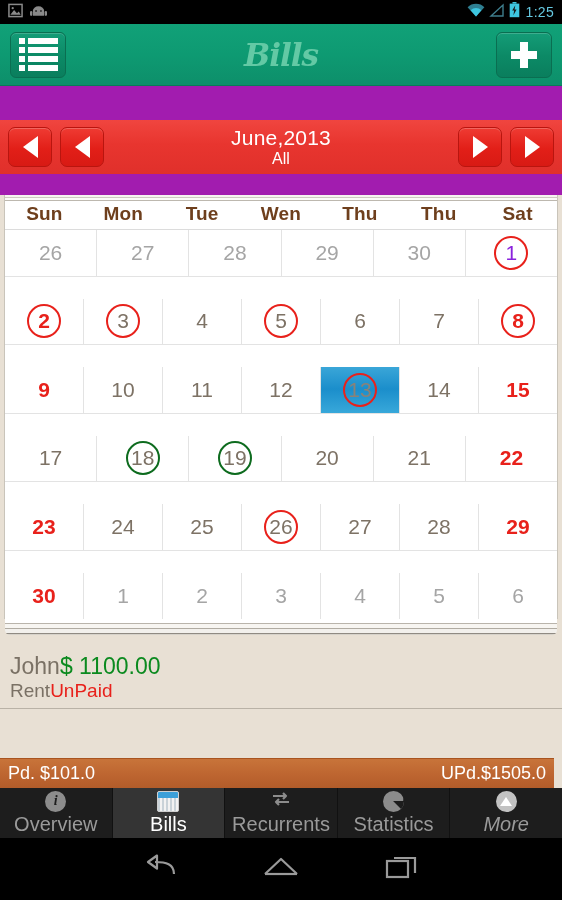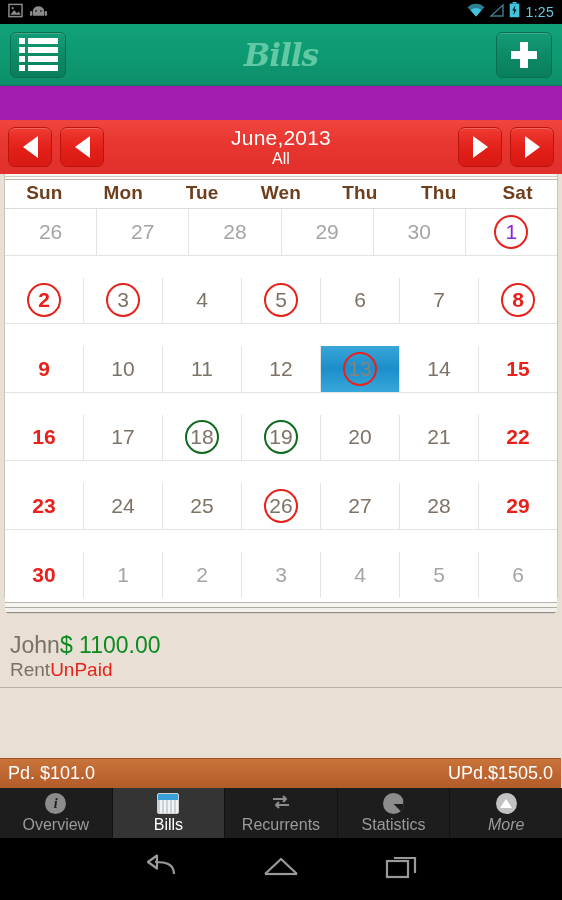--- a/index.html
+++ b/index.html
@@ -65,21 +65,21 @@
   .tri-l { width:0;height:0;border-top:11px solid transparent;border-bottom:11px solid transparent;border-right:15px solid #fff; }
   .tri-r { width:0;height:0;border-top:11px solid transparent;border-bottom:11px solid transparent;border-left:15px solid #fff; }
   .month-center {
     position:absolute; left:0; right:0; text-align:center; pointer-events:none;
     line-height:1.05;
   }
   .month-title { font-size:21px; color:#fff; letter-spacing:.2px; }
   .month-filter { font-size:16px; color:#fff; margin-top:2px; }
 
   
-  .calwrap { position:relative; padding:0 4px 14px 4px; background:#e8e0d4; }
+  .calwrap { position:relative; padding:0 4px 14px 4px; background:#e8e0d4;margin-top:21px; }
   .calcard {
     position:relative; background:#fff;
     border-left:1px solid #c9c4ba; border-right:1px solid #c9c4ba;
     box-shadow:0 1px 0 #fff inset;
   }
   .paper-top {
     height:6px;
     background:
       linear-gradient(180deg,#f6f4f0 0 2px,#cfcac1 2px 3px,#fbfaf7 3px 5px,#bdb8af 5px 6px);
   }
@@ -121,40 +121,40 @@
   }
   .billline { display:flex; justify-content:flex-start; align-items:baseline; }
   .bill-name { font-size:23px; color:#7a7165; }
   .bill-amt  { font-size:23px; color:#0b8a1f; }
   .bill-cat  { font-size:19px; color:#7a7165; }
   .bill-stat { font-size:19px; color:#e8211b; }
   .fill { flex:1; background:#e8e0d4; }
 
   
   .totalbar {
-    position:absolute; left:0; right:1px; bottom:112px; height:30px;
+    position:absolute; left:0; right:8px; bottom:112px; height:30px;
     background:linear-gradient(180deg,#c8743a 0%,#bd6530 55%,#b25c2a 100%);
     display:flex; align-items:center; justify-content:space-between;
     padding:0 8px; border-top:1px solid #a8541f;
   }
   .total-txt { font-size:18px; color:#fff; }
 
   
   .tabbar {
     position:absolute; left:0; right:0; bottom:62px; height:50px;
     background:#1d1d1d; display:flex;
   }
   .tab {
     flex:1; display:flex; flex-direction:column; align-items:center;
     justify-content:center; gap:1px; cursor:pointer;
     border-right:1px solid #111;
   }
   .tab:last-child { border-right:none;font-style:italic; }
   .tab.active { background:#343434; }
-  .tab-label { font-size:16px; color:#9a9a9a; }
+  .tab-label { font-size:20px; color:#9a9a9a; }
   .tab.active .tab-label { color:#fff; }
   .ticon { width:22px; height:22px; position:relative; }
 
   
   .ic-info {
     width:21px;height:21px;border-radius:50%;background:#8c8c8c;
     color:#1d1d1d;font-size:14px;font-weight:bold;font-style:italic;
     display:flex;align-items:center;justify-content:center;
     font-family:"Liberation Serif", serif;
   }
@@ -358,23 +358,20 @@
               <span class="daynum">13</span>
             </div>
             <div class="cell">
               <span class="daynum">14</span>
             </div>
             <div class="cell weekend">
               <span class="daynum">15</span>
             </div>
           </div>
           <div class="wrow">
-            <div class="cell weekend">
-              <span class="daynum">16</span>
-            </div>
             <div class="cell">
               <span class="daynum">17</span>
             </div>
             <div class="cell">
               <span class="ring green"></span>
               <span class="daynum">18</span>
             </div>
             <div class="cell">
               <span class="ring green"></span>
               <span class="daynum">19</span>

